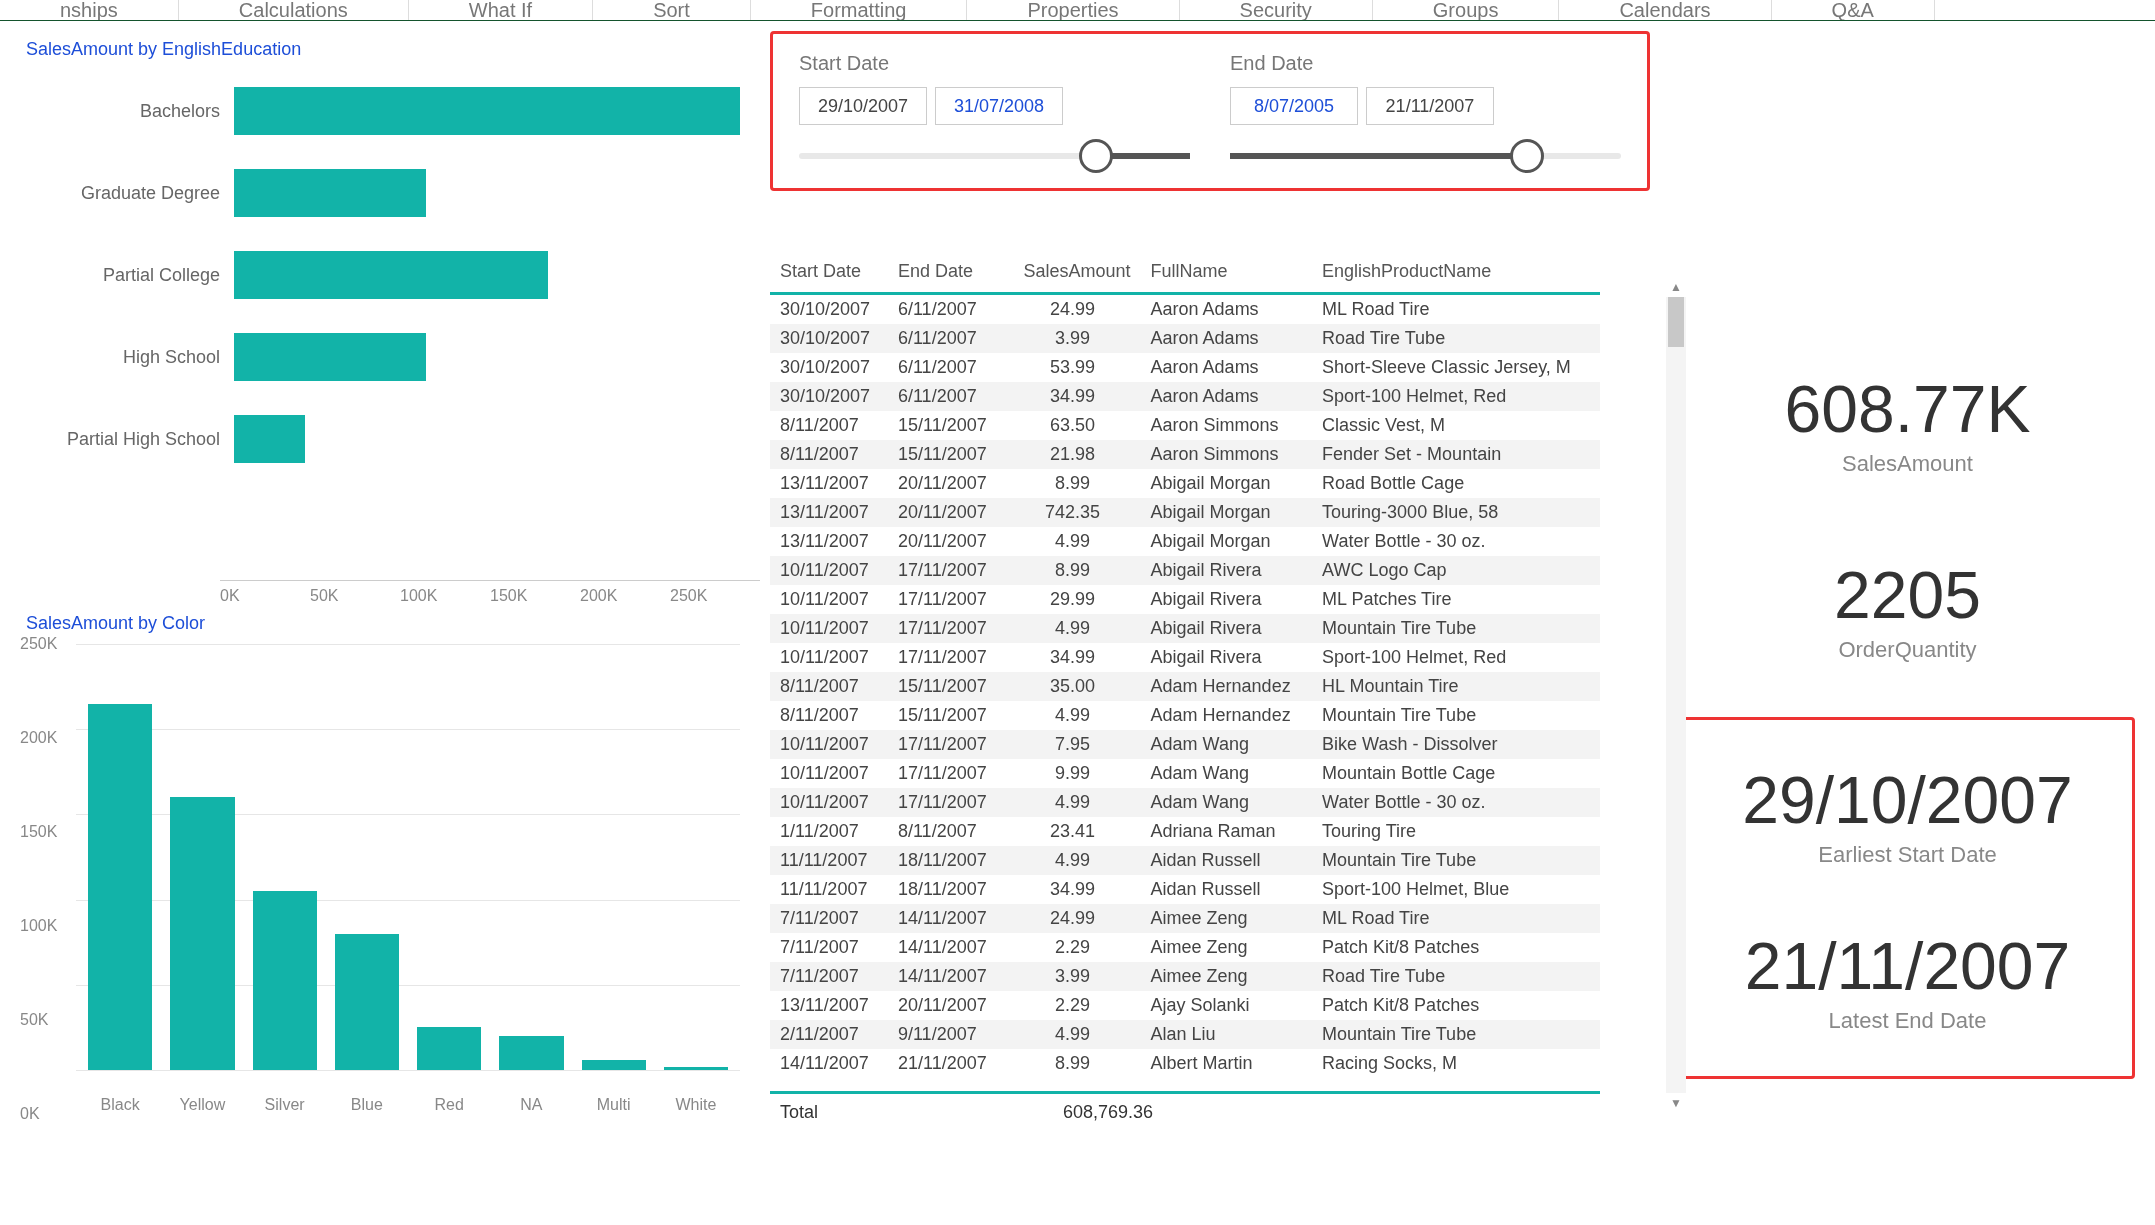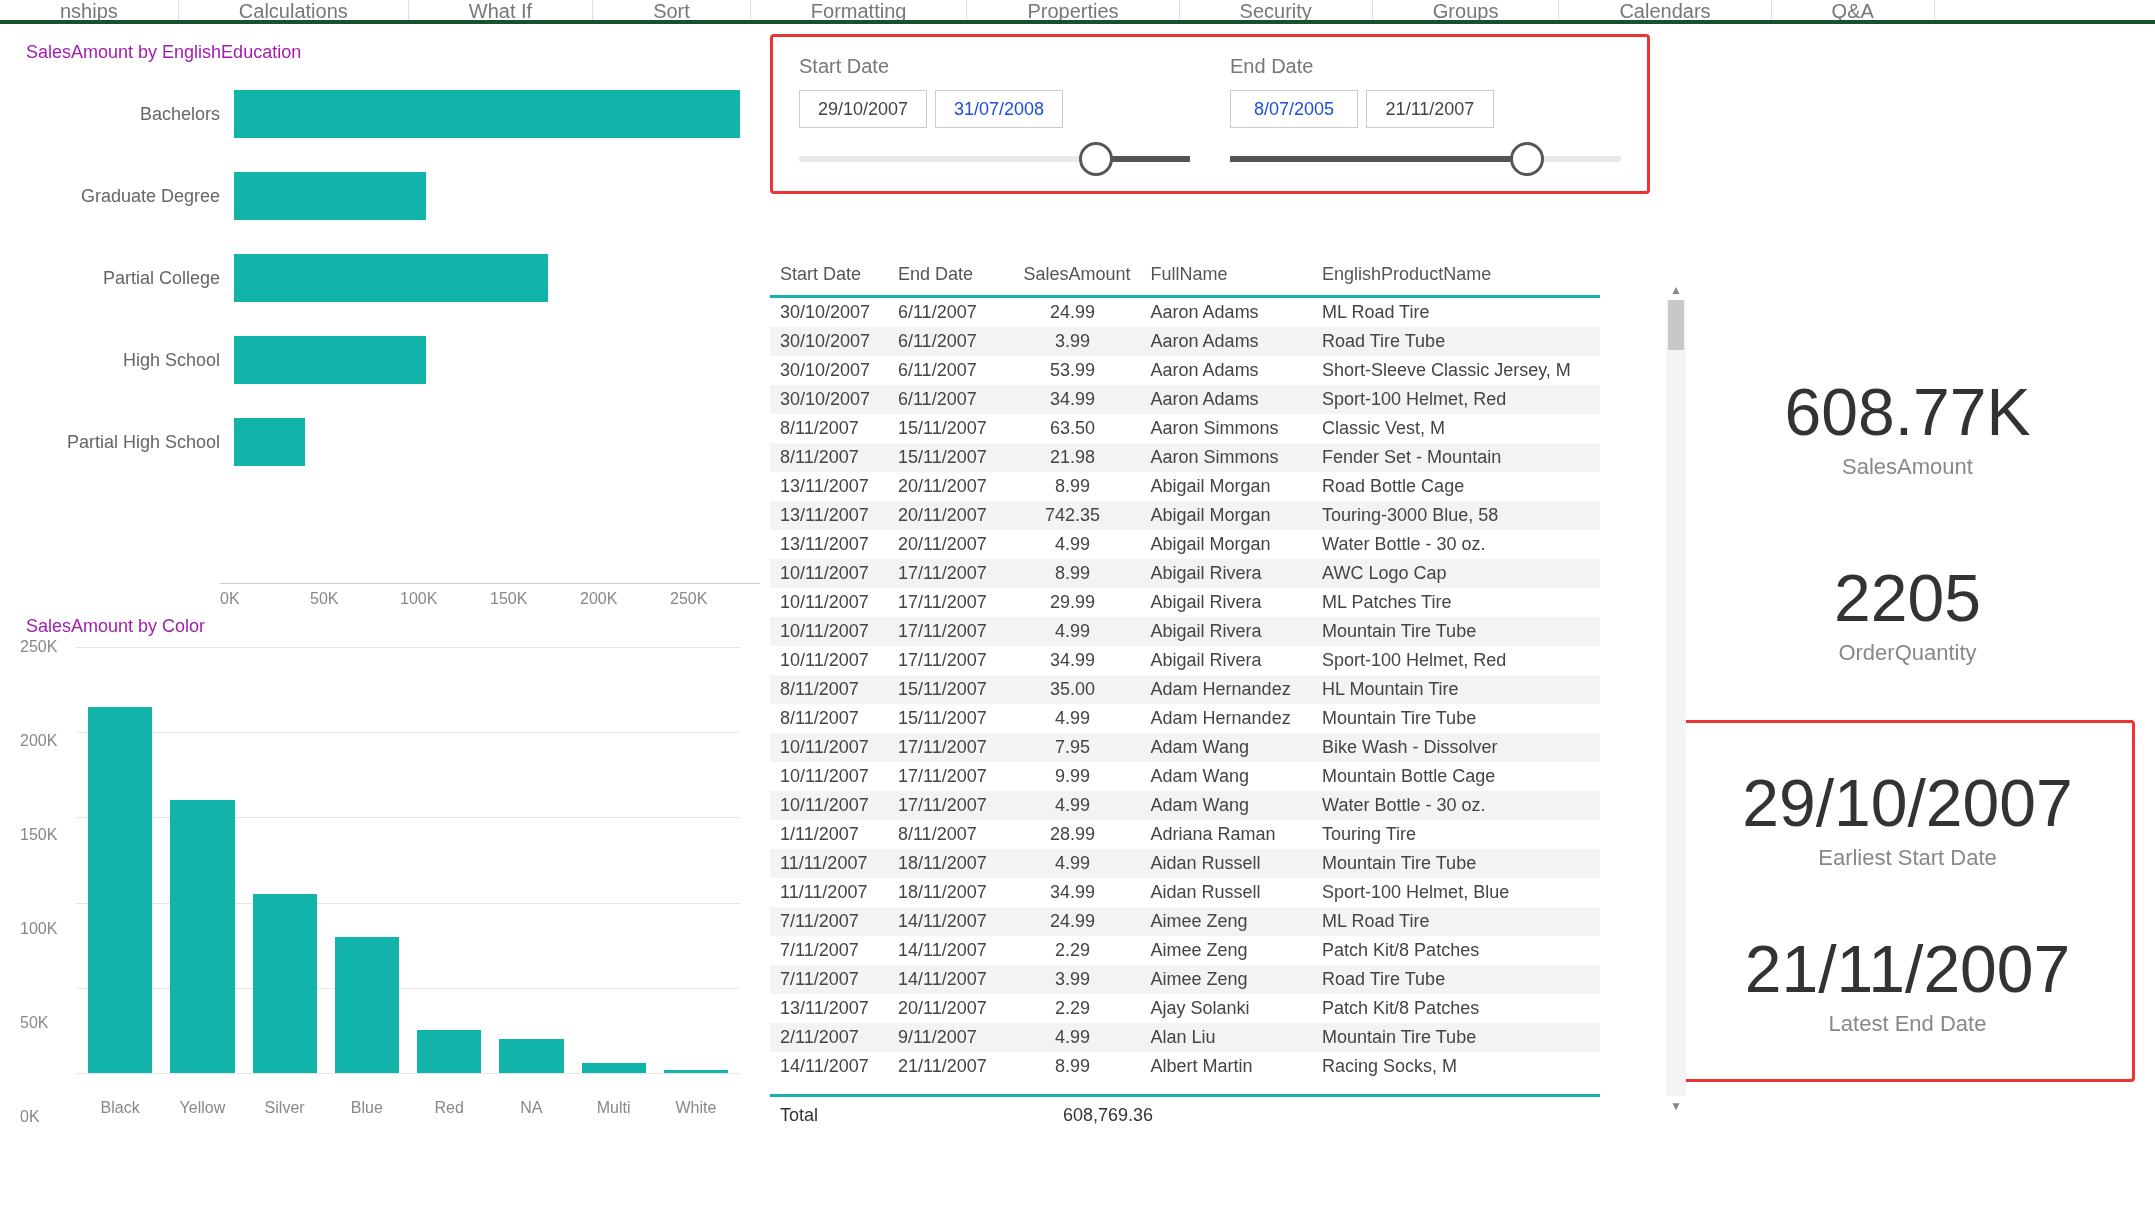--- a/index.html
+++ b/index.html
@@ -1,23 +1,23 @@
 <!DOCTYPE html>
 <html><head>
 <meta charset="utf-8">
 <style>
 html,body{margin:0;padding:0;font-family:"Segoe UI",Arial,sans-serif;font-size:14px;color:#333;background:#fff}
 body{width:2155px;height:1225px;transform-origin:top left}
-.ribbon{display:flex;border-bottom:4px solid #14532d;height:20px;align-items:flex-start;color:#777;font-size:20px;overflow:hidden}
+.ribbon{display:flex;border-bottom:1px solid #14532d;height:20px;align-items:center;color:#777;font-size:20px;overflow:hidden}
 .ribbon .tab{padding:0 60px;border-right:1px solid #ddd;white-space:nowrap}
 .main{display:flex;padding:10px 20px}
 .left{width:740px;flex-shrink:0}
 .mid{width:880px;flex-shrink:0;margin-left:10px}
 .right{flex:1;padding-left:30px}
-.chart-title{color:#a21caf;font-size:18px;margin:8px 0 10px 6px}
+.chart-title{color:#1d4ed8;font-size:18px;margin:8px 0 10px 6px}
 .hbar-chart{position:relative;height:510px;width:720px}
 .hbar-row{display:flex;align-items:center;height:82px}
 .hbar-label{width:200px;text-align:right;padding-right:14px;color:#666;font-size:18px}
 .hbar-track{flex:1;position:relative;height:60px}
 .hbar-fill{position:absolute;top:6px;bottom:6px;left:0;background:#12b3a8}
 .hbar-axis{margin-left:200px;display:flex;color:#888;font-size:16px;border-top:1px solid #ccc;padding-top:6px}
 .hbar-tick{flex:1;text-align:left}
 .vbar-chart{position:relative;height:470px;width:720px;margin-top:10px}
 .vbar-grid{position:absolute;left:56px;right:0;top:0;bottom:44px}
 .vbar-line{position:absolute;left:0;right:0;border-top:1px solid #e6e6e6}
@@ -313,21 +313,21 @@
               <tr>
                 <td>10/11/2007</td>
                 <td>17/11/2007</td>
                 <td class="num">4.99</td>
                 <td>Adam Wang</td>
                 <td>Water Bottle - 30 oz.</td>
               </tr>
               <tr>
                 <td>1/11/2007</td>
                 <td>8/11/2007</td>
-                <td class="num">28.99</td>
+                <td class="num">23.41</td>
                 <td>Adriana Raman</td>
                 <td>Touring Tire</td>
               </tr>
               <tr>
                 <td>11/11/2007</td>
                 <td>18/11/2007</td>
                 <td class="num">4.99</td>
                 <td>Aidan Russell</td>
                 <td>Mountain Tire Tube</td>
               </tr>

